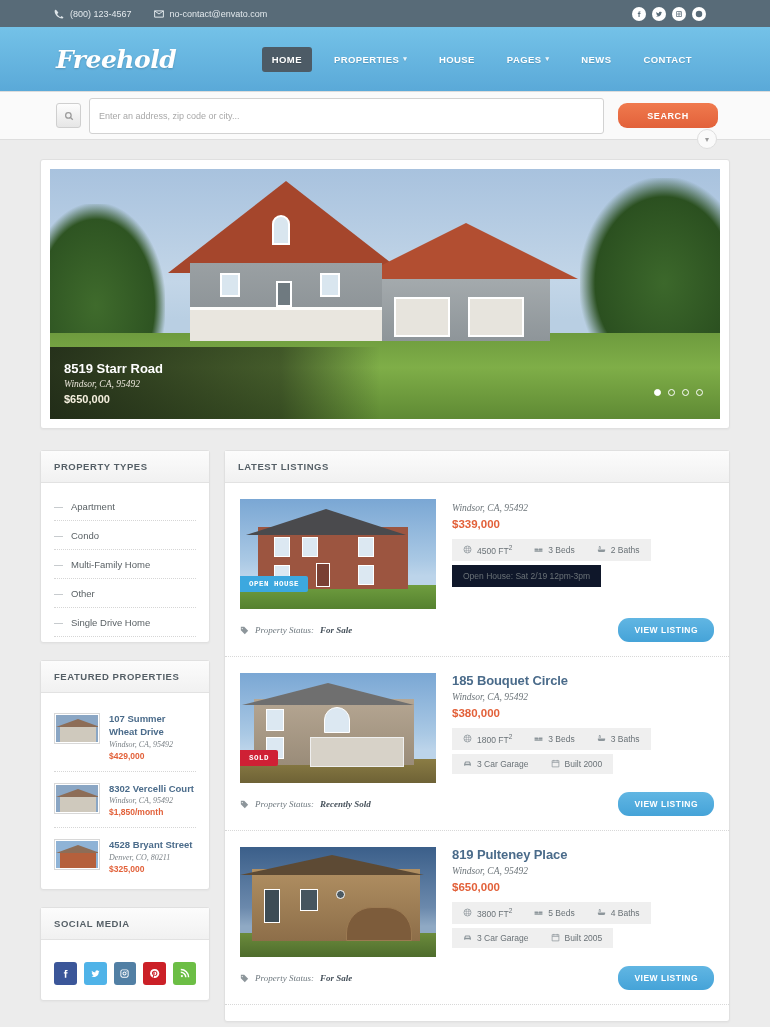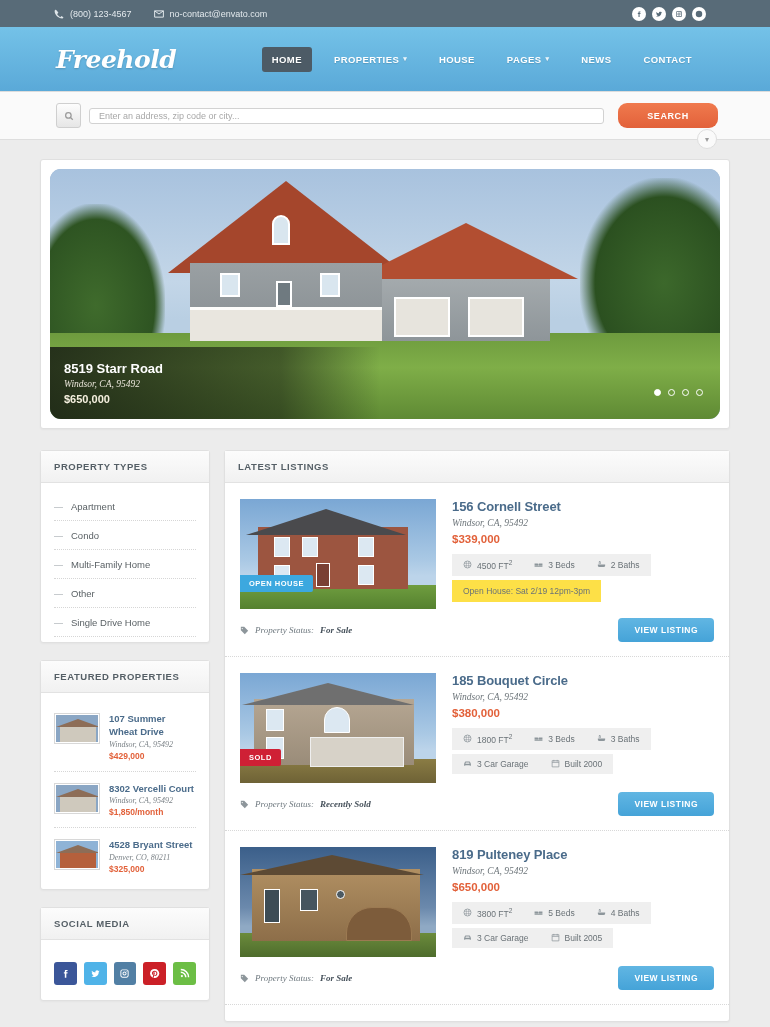--- a/index.html
+++ b/index.html
@@ -70,21 +70,21 @@
   .search-inner { display: flex; align-items: center; margin-left: 36px; width: 662px; }
   .s-icon-btn {
     width: 25px; height: 25px;
     background: linear-gradient(180deg,#fdfdfd,#e6e6e6);
     border: 1px solid #cfcfcf; border-radius: 3px;
     display: flex; align-items: center; justify-content: center;
     cursor: pointer; margin-right: 8px;
   }
   .s-icon-btn svg { width: 10px; height: 10px; stroke: #9a9a9a; fill: none; stroke-width: 2; }
   .s-input {
-    flex: 1; height: 16px;
+    flex: 1; height: 36px;
     border: 1px solid #d2d2d2; border-radius: 3px;
     background: #ffffff; padding: 0 9px;
     font-size: 9px; color: #333;
     font-family: "Liberation Sans", sans-serif;
     outline: none;
   }
   .s-input::placeholder { color: #a8a8a8; }
   .s-btn {
     margin-left: 14px; width: 100px; height: 25px;
     background: linear-gradient(180deg,#f07a4e,#e2613a);
@@ -106,21 +106,20 @@
 
   
   .hero {
     background: #fff; border: 1px solid #e0e0e0;
     border-radius: 3px; padding: 9px; margin-bottom: 21px;
     box-shadow: 0 1px 2px rgba(0,0,0,0.04);
   }
   .hero-img {
     position: relative; height: 250px; overflow: hidden;
     background: #9ab4d0;
-    border-radius: 11px;
   }
   .hero-sky { position:absolute; inset:0;
     background: linear-gradient(180deg,#a8c2de 0%,#c3d6e8 45%,#b9cfe3 60%); }
   .hero-lawn { position:absolute; left:0; right:0; bottom:0; height:86px;
     background: linear-gradient(180deg,#6e9b3e 0%,#7fae48 40%,#5f8a34 100%); }
   .hero-trees-l { position:absolute; left:0; bottom:70px; width:115px; height:145px;
     background: radial-gradient(ellipse at 40% 70%, #3f6b2c 0%, #2e5422 60%, rgba(46,84,34,0) 72%); }
   .hero-trees-r { position:absolute; right:0; bottom:66px; width:140px; height:175px;
     background: radial-gradient(ellipse at 60% 60%, #3c682b 0%, #2b5020 58%, rgba(43,80,32,0) 72%); }
   .hero-house { position:absolute; left:118px; bottom:78px; width:410px; height:160px; }
@@ -197,21 +196,21 @@
   .sm-btn { width:23px; height:23px; border-radius:3px; display:flex; align-items:center; justify-content:center; cursor:pointer; }
   .sm-btn svg { width:11px; height:11px; fill:#fff; }
 
   
   .listing {
     display:flex; flex-wrap: wrap; gap: 0;
     padding: 16px 15px 0 15px;
     border-bottom: 1px dotted #d8d8d8;
   }
   .listing:last-child { border-bottom:none; }
-  .lst-media { width:196px; flex:none; position:relative; }
+  .lst-media { width:196px; flex:none; position:relative;font-family:Liberation Mono, monospace; }
   .lst-img { width:196px; height:110px; position:relative; overflow:hidden; background:#8fb0d2; }
   .li-sky { position:absolute; inset:0; background: linear-gradient(180deg,#7aa7d4 0%,#a9c8e4 55%,#bcd4ea 70%); }
   .li-grass { position:absolute; left:0; right:0; bottom:0; height:24px; background: linear-gradient(180deg,#6f9d3f,#55812f); }
   .li-h1 { position:absolute; left:18px; bottom:20px; width:150px; height:62px; background:#9c5540; }
   .li-h1r { position:absolute; left:6px; bottom:74px; width:0;height:0;
     border-left:80px solid transparent;border-right:80px solid transparent;border-bottom:26px solid #4a4a4d; }
   .li-h2 { position:absolute; left:14px; bottom:18px; width:160px; height:66px; background: linear-gradient(180deg,#b5a692,#9a8c79); }
   .li-h2r { position:absolute; left:2px; bottom:78px; width:0;height:0;
     border-left:86px solid transparent;border-right:86px solid transparent;border-bottom:22px solid #6f6f6f; }
   .li-h3 { position:absolute; left:12px; bottom:16px; width:168px; height:72px; background: linear-gradient(180deg,#b08f62,#8d6e49); }
@@ -231,29 +230,29 @@
   .lst-title { font-size:13px; font-weight:bold; color:#4a6b8a; cursor:pointer; letter-spacing:-0.1px; }
   .lst-loc { font-size:9.5px; color:#6d757a; font-style:italic; font-family:"Liberation Serif", serif; margin: 4px 0 5px; }
   .lst-price { font-size:11.5px; color:#e2613a; font-weight:bold; margin-bottom: 9px; }
   .spec-row { display:flex; margin-bottom: 4px; }
   .spec-box {
     background:#efefef; display:flex; align-items:center;
     padding: 5px 0; font-size:8.5px; color:#6a7277;
   }
   .spec-cell { display:flex; align-items:center; gap:5px; padding: 0 11px; }
   .spec-cell svg { width:9px; height:9px; fill:#8d969b; flex:none; }
-  .spec-open { background:#fde047; padding:6px 11px; font-size:8.5px; color:#6a7277; display:inline-block; }
+  .spec-open { background:#0f172a; padding:6px 11px; font-size:8.5px; color:#6a7277; display:inline-block; }
 
   .lst-foot { width:100%; display:flex; align-items:center; padding: 9px 0 14px 0; }
   .status { display:flex; align-items:center; gap:6px; font-size:9px; color:#707a80;
     font-style:italic; font-family:"Liberation Serif", serif; }
   .status svg { width:9px; height:9px; fill:#8d969b; }
   .status b { font-weight:bold; color:#45505a; }
   .view-btn {
-    margin-left:auto; padding: 7px 16px; border:none; border-radius:4px;
+    margin-left:auto; padding: 7px 16px; border:none; border-radius:11px;
     background: linear-gradient(180deg,#61b6e3,#45a3d8);
     color:#fff; font-size:8.5px; font-weight:bold; letter-spacing:.5px;
     cursor:pointer; font-family:"Liberation Sans", sans-serif;
   }
   .sup { font-size: 6.5px; vertical-align: super; }
 </style>
 </head>
 <body>
 
 <div class="topbar">
@@ -494,21 +493,20 @@
               <div class="li-win" style="left:34px;bottom:52px;width:16px;height:20px;"></div>
               <div class="li-win" style="left:62px;bottom:52px;width:16px;height:20px;"></div>
               <div class="li-win" style="left:118px;bottom:52px;width:16px;height:20px;"></div>
               <div class="li-win" style="left:34px;bottom:24px;width:16px;height:20px;"></div>
               <div class="li-win" style="left:118px;bottom:24px;width:16px;height:20px;"></div>
               <div class="li-win" style="left:76px;bottom:22px;width:14px;height:24px;background:#7a4034;"></div>
               <div class="badge open">OPEN HOUSE</div>
             </div>
           </div>
           <div class="lst-info">
-            <div class="lst-title">156 Cornell Street</div>
             <div class="lst-loc">Windsor, CA, 95492</div>
             <div class="lst-price">$339,000</div>
             <div class="spec-row">
               <div class="spec-box">
                 <div class="spec-cell">
                   <svg viewBox="0 0 16 16">
                         <circle cx="8" cy="8" r="6.2" fill="none" stroke="#8d969b" stroke-width="1.4"></circle>
                         <path d="M2.5 6h11M2.5 10h11M6 2.4v11M10 2.4v11" stroke="#8d969b" stroke-width=".9" fill="none"></path>
                       </svg>
                   <span><span>4500 FT</span><span class="sup">2</span></span>

